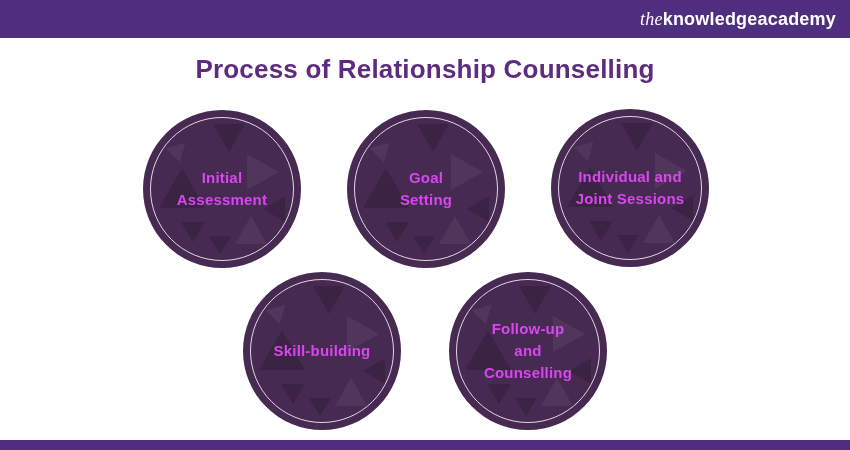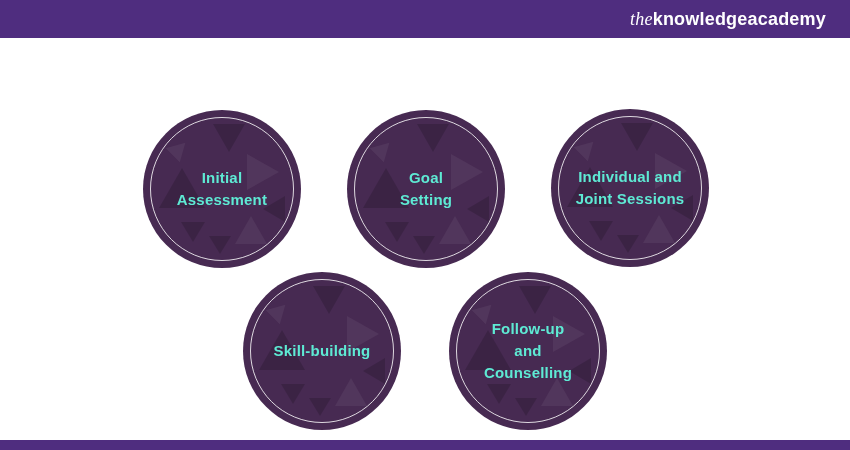--- a/index.html
+++ b/index.html
@@ -14,21 +14,21 @@
     width:850px;height:450px;
     background:#ffffff;
     overflow:hidden;
     font-family:"Liberation Sans", sans-serif;
   }
   
   .topbar{
     position:absolute;left:0;top:0;width:850px;height:38px;
     background:var(--brand-purple,#4f2d7f);
     display:flex;align-items:center;justify-content:flex-end;
-    padding-right:24px;
+    padding-right:14px;
   }
   .logo{color:#ffffff;font-size:18px;white-space:nowrap;letter-spacing:.2px;}
   .logo .the{font-family:"Liberation Serif", serif;font-style:italic;font-weight:400;}
   .logo .knowledge{font-weight:700;}
   .logo .academy{font-weight:700;}
   
   .bottombar{
     position:absolute;left:0;bottom:0;width:850px;height:10px;
     background:var(--brand-purple,#4f2d7f);
   }
@@ -48,21 +48,21 @@
     display:flex;align-items:center;justify-content:center;
   }
   .circle .ring{
     position:absolute;left:7px;top:7px;right:7px;bottom:7px;
     border:1.6px solid rgba(255,255,255,.82);
     border-radius:50%;
     z-index:3;pointer-events:none;
   }
   .circle .label{
     position:relative;z-index:2;
-    color:#5eead4;font-size:15px;font-weight:700;
+    color:#d946ef;font-size:15px;font-weight:700;
     line-height:1.45;text-align:center;
     max-width:122px;letter-spacing:.2px;
   }
   .c1{left:143px;top:110px;}
   .c2{left:347px;top:110px;align-items:center;}
   .c3{left:551px;top:109px;}
   .c4{left:243px;top:272px;}
   .c5{left:449px;top:272px;}
   .c2 .label{max-width:64px;}
   .c5 .label{max-width:94px;}
@@ -86,20 +86,21 @@
 <body>
 
 <div class="page">
 
   <div class="topbar">
     <div class="logo">
       <span class="the">the</span><span class="knowledge">knowledge</span><span class="academy">academy</span>
     </div>
   </div>
 
+  <div class="title">Process of Relationship Counselling</div>
 
   <div class="circle c1">
     <span class="tri tri-d t1"></span>
     <span class="tri tri-d t2"></span>
     <span class="tri tri-l t3"></span>
     <span class="tri tri-d t4"></span>
     <span class="tri tri-l t5"></span>
     <span class="tri tri-d t6"></span>
     <span class="tri tri-l t7"></span>
     <span class="tri tri-d t8"></span>

